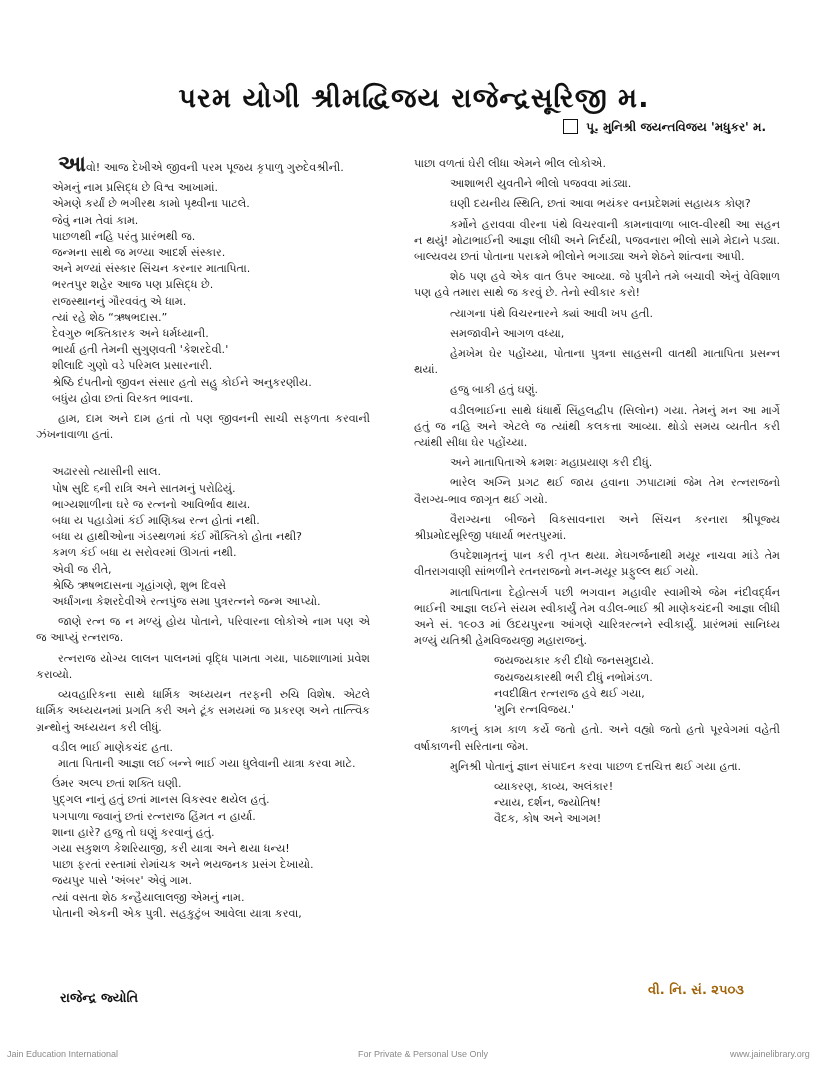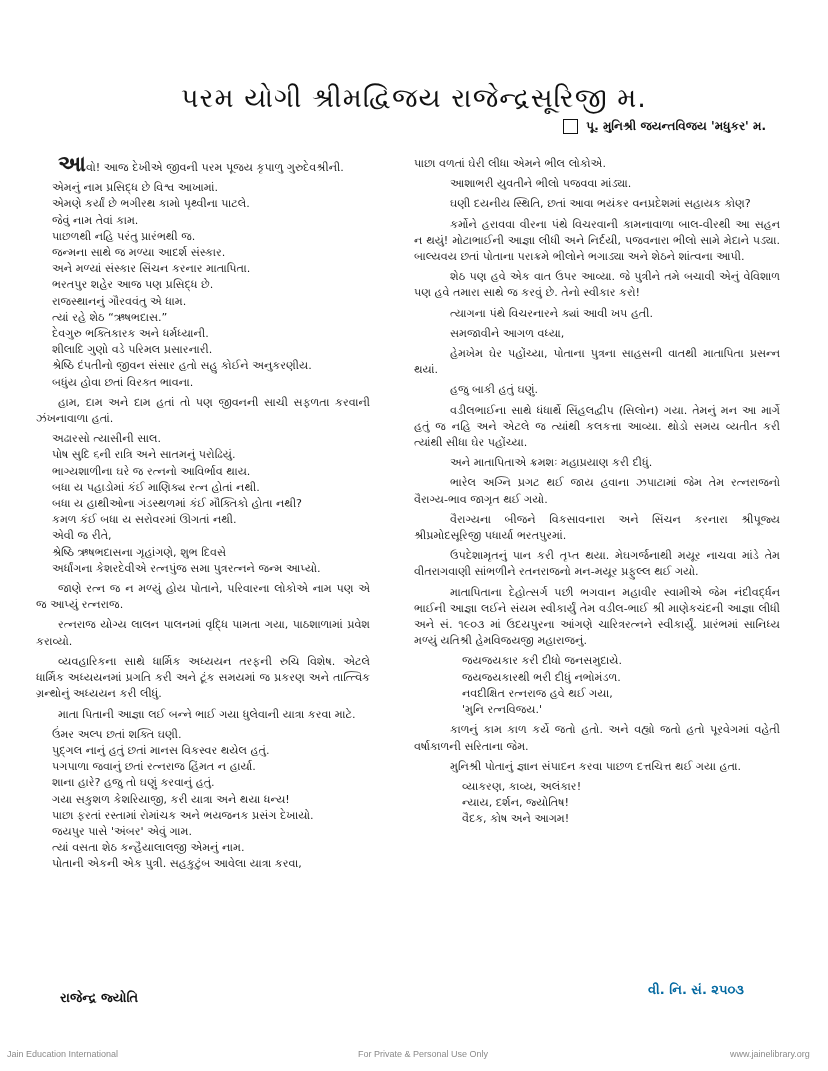--- a/index.html
+++ b/index.html
@@ -1,34 +1,34 @@
 <!DOCTYPE html>
 <html><head>
 <meta charset="utf-8">
 <style>
   html, body { margin: 0; padding: 0; background: #ffffff; }
   body { width: 828px; height: 1071px; position: relative; overflow: hidden;
          font-family: "DejaVu Sans", sans-serif; color: #1a1a1a; }
   .title { position: absolute; top: 82px; left: 0; width: 828px; text-align: center;
-           font-size: 27px; font-weight: normal; letter-spacing: 1px; color: #111; }
+           font-size: 27px; font-weight: bold; letter-spacing: 1px; color: #111; }
   .author { position: absolute; top: 119px; right: 62px; font-size: 12px; font-weight: bold;
-            display: flex; align-items: flex-start; gap: 8px; color: #111; }
+            display: flex; align-items: center; gap: 8px; color: #111; }
   .author .box { width: 13px; height: 13px; border: 1.6px solid #111; display: inline-block; }
   .col { position: absolute; top: 156px; font-size: 11.2px; line-height: 16.2px; color: #1d1d1d; }
   .col.left { left: 36px; width: 334px; }
   .col.right { left: 414px; width: 366px; }
   .p { margin: 0 0 4px 0; text-align: justify; }
   .p.ind { text-indent: 22px; }
   .p.ind2 { text-indent: 36px; }
   .line { margin: 0; padding-left: 16px; white-space: nowrap; }
   .verse { padding-left: 48px; margin: 2px 0 4px 0; }
-  .verse div { white-space: nowrap; }
+  .verse div { white-space: nowrap; margin-left: 32px; }
   .dropcap { font-size: 22px; font-weight: bold; line-height: 16px; }
   .footer-left { position: absolute; top: 990px; left: 60px; font-size: 13px; font-weight: bold; color: #111; }
-  .footer-right { position: absolute; top: 982px; left: 648px; font-size: 13px; font-weight: bold; color: #0369a1; }
+  .footer-right { position: absolute; top: 982px; left: 648px; font-size: 13px; font-weight: bold; color: #a16207; }
   .bottom-bar { position: absolute; top: 1049px; left: 0; width: 828px; font-family: "Liberation Sans", sans-serif;
                 font-size: 9px; color: #8a8a8a; }
   .bottom-bar span { position: absolute; }
 </style>
 </head>
 <body>
 
 <div class="title">પરમ યોગી શ્રીમદ્વિજય રાજેન્દ્રસૂરિજી મ.</div>
 <div class="author">
   <span class="box"></span>
@@ -43,39 +43,41 @@
     <div class="line">એમનું નામ પ્રસિદ્ધ છે વિશ્વ આખામાં.</div>
     <div class="line">એમણે કર્યાં છે ભગીરથ કામો પૃથ્વીના પાટલે.</div>
     <div class="line">જેવું નામ તેવાં કામ.</div>
     <div class="line">પાછળથી નહિ પરંતુ પ્રારંભથી જ.</div>
     <div class="line">જન્મના સાથે જ મળ્યા આદર્શ સંસ્કાર.</div>
     <div class="line">અને મળ્યાં સંસ્કાર સિંચન કરનાર માતાપિતા.</div>
     <div class="line">ભરતપુર શહેર આજ પણ પ્રસિદ્ધ છે.</div>
     <div class="line">રાજસ્થાનનું ગૌરવવંતુ એ ધામ.</div>
     <div class="line">ત્યાં રહે શેઠ “ઋષભદાસ.”</div>
     <div class="line">દેવગુરુ ભક્તિકારક અને ધર્મધ્યાની.</div>
+    <div class="line">ભાર્યા હતી તેમની સુગુણવતી 'કેશરદેવી.'</div>
     <div class="line">શીલાદિ ગુણો વડે પરિમલ પ્રસારનારી.</div>
     <div class="line">શ્રેષ્ઠિ દંપતીનો જીવન સંસાર હતો સહુ કોઈને અનુકરણીય.</div>
     <div class="line">બધુંય હોવા છતાં વિરક્ત ભાવના.</div>
   </div>
   <p class="p ind" style="margin-top:4px">હામ, દામ અને દામ હતાં તો પણ જીવનની સાચી સફળતા કરવાની ઝંખનાવાળા હતાં.</p>
-  <div style="margin-top:4px">
+  <div style="margin-top:21px">
     <div class="line">અઢારસો ત્યાસીની સાલ.</div>
     <div class="line">પોષ સુદિ ૬ની રાત્રિ અને સાતમનું પરોઢિયું.</div>
     <div class="line">ભાગ્યશાળીના ઘરે જ રત્નનો આવિર્ભાવ થાય.</div>
     <div class="line">બધા ય પહાડોમાં કંઈ માણિક્ય રત્ન હોતાં નથી.</div>
     <div class="line">બધા ય હાથીઓના ગંડસ્થળમાં કંઈ મૌક્તિકો હોતા નથી?</div>
     <div class="line">કમળ કંઈ બધા ય સરોવરમાં ઊગતાં નથી.</div>
     <div class="line">એવી જ રીતે,</div>
     <div class="line">શ્રેષ્ઠિ ઋષભદાસના ગૃહાંગણે, શુભ દિવસે</div>
     <div class="line">અર્ધાંગના કેશરદેવીએ રત્નપુંજ સમા પુત્રરત્નને જન્મ આપ્યો.</div>
   </div>
   <p class="p ind" style="margin-top:4px">જાણે રત્ન જ ન મળ્યું હોય પોતાને, પરિવારના લોકોએ નામ પણ એ જ આપ્યું રત્નરાજ.</p>
   <p class="p ind">રત્નરાજ યોગ્ય લાલન પાલનમાં વૃદ્ધિ પામતા ગયા, પાઠશાળામાં પ્રવેશ કરાવ્યો.</p>
   <p class="p ind">વ્યવહારિકના સાથે ધાર્મિક અધ્યયન તરફની રુચિ વિશેષ. એટલે ધાર્મિક અધ્યયનમાં પ્રગતિ કરી અને ટૂંક સમયમાં જ પ્રકરણ અને તાત્ત્વિક ગ્રન્થોનું અધ્યયન કરી લીધું.</p>
+  <div class="line">વડીલ ભાઈ માણેકચંદ હતા.</div>
   <p class="p ind">માતા પિતાની આજ્ઞા લઈ બન્ને ભાઈ ગયા ધુલેવાની યાત્રા કરવા માટે.</p>
   <div>
     <div class="line">ઉંમર અલ્પ છતાં શક્તિ ઘણી.</div>
     <div class="line">પુદ્ગલ નાનું હતું છતાં માનસ વિકસ્વર થયેલ હતું.</div>
     <div class="line">પગપાળા જવાનું છતાં રત્નરાજ હિંમત ન હાર્યા.</div>
     <div class="line">શાના હારે? હજુ તો ઘણું કરવાનું હતું.</div>
     <div class="line">ગયા સકુશળ કેશરિયાજી, કરી યાત્રા અને થયા ધન્ય!</div>
     <div class="line">પાછા ફરતાં રસ્તામાં રોમાંચક અને ભયજનક પ્રસંગ દેખાયો.</div>
     <div class="line">જયપુર પાસે 'અંબર' એવું ગામ.</div>
     <div class="line">ત્યાં વસતા શેઠ કન્હૈયાલાલજી એમનું નામ.</div>

